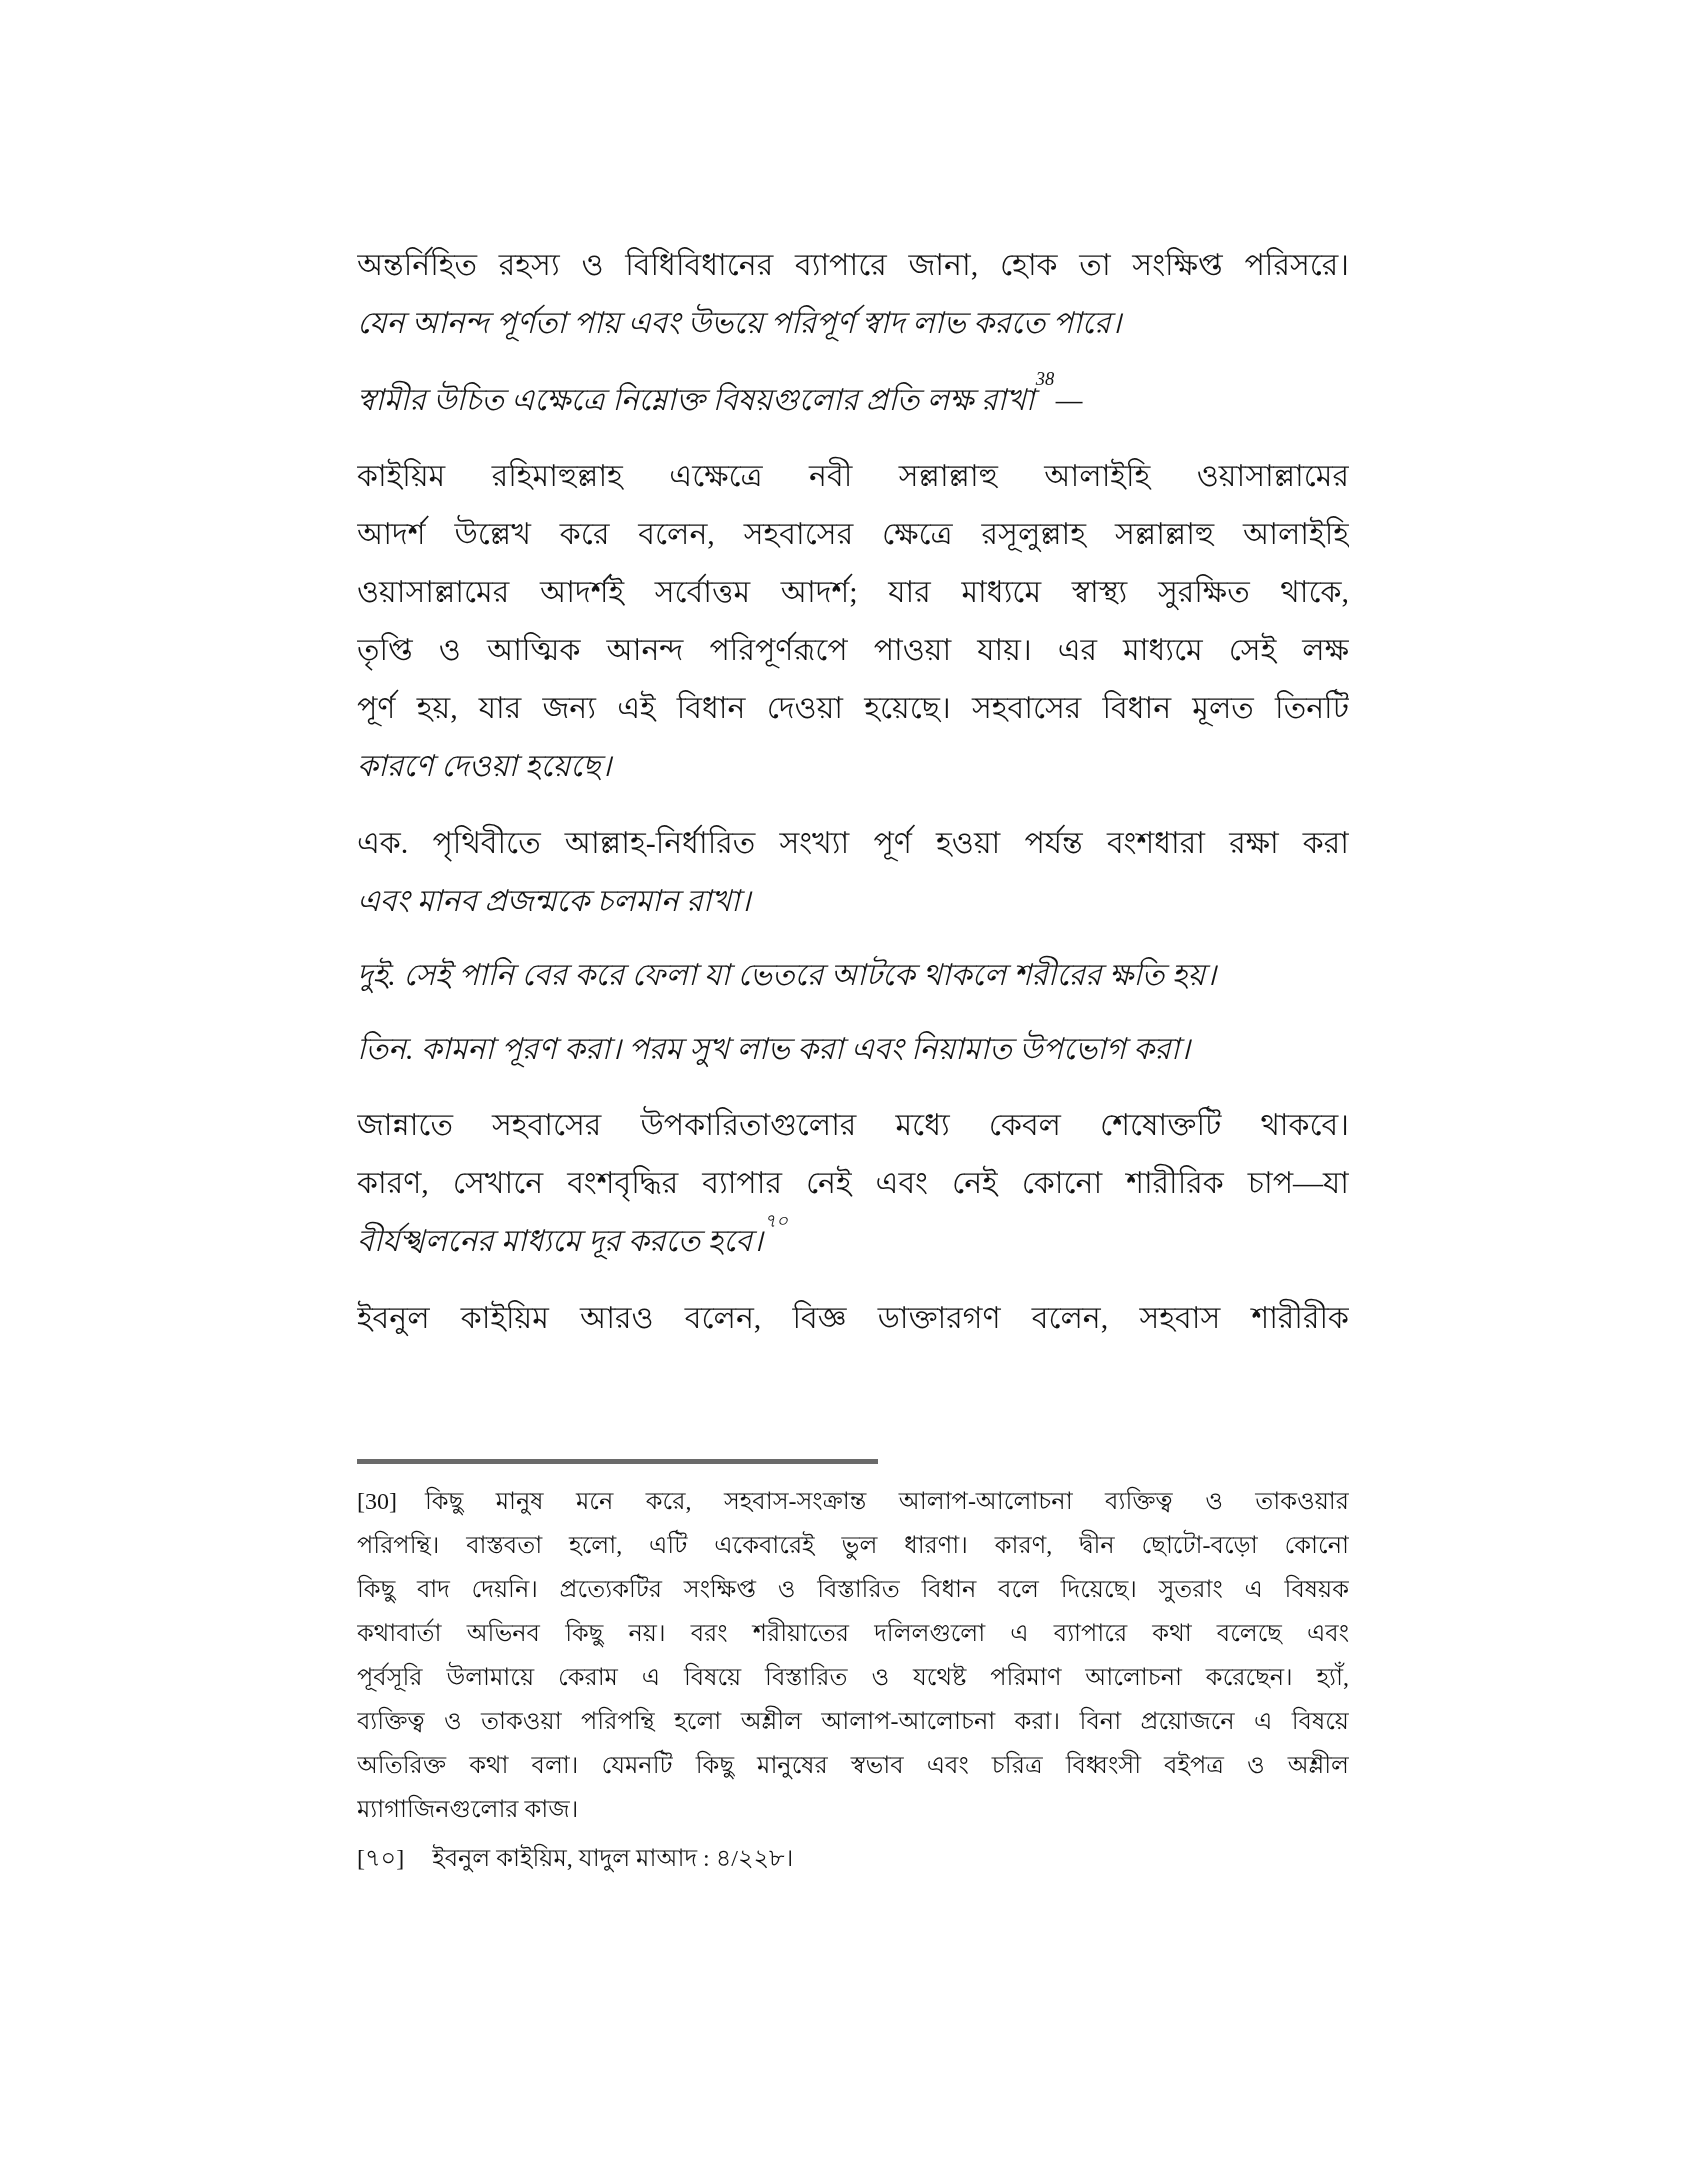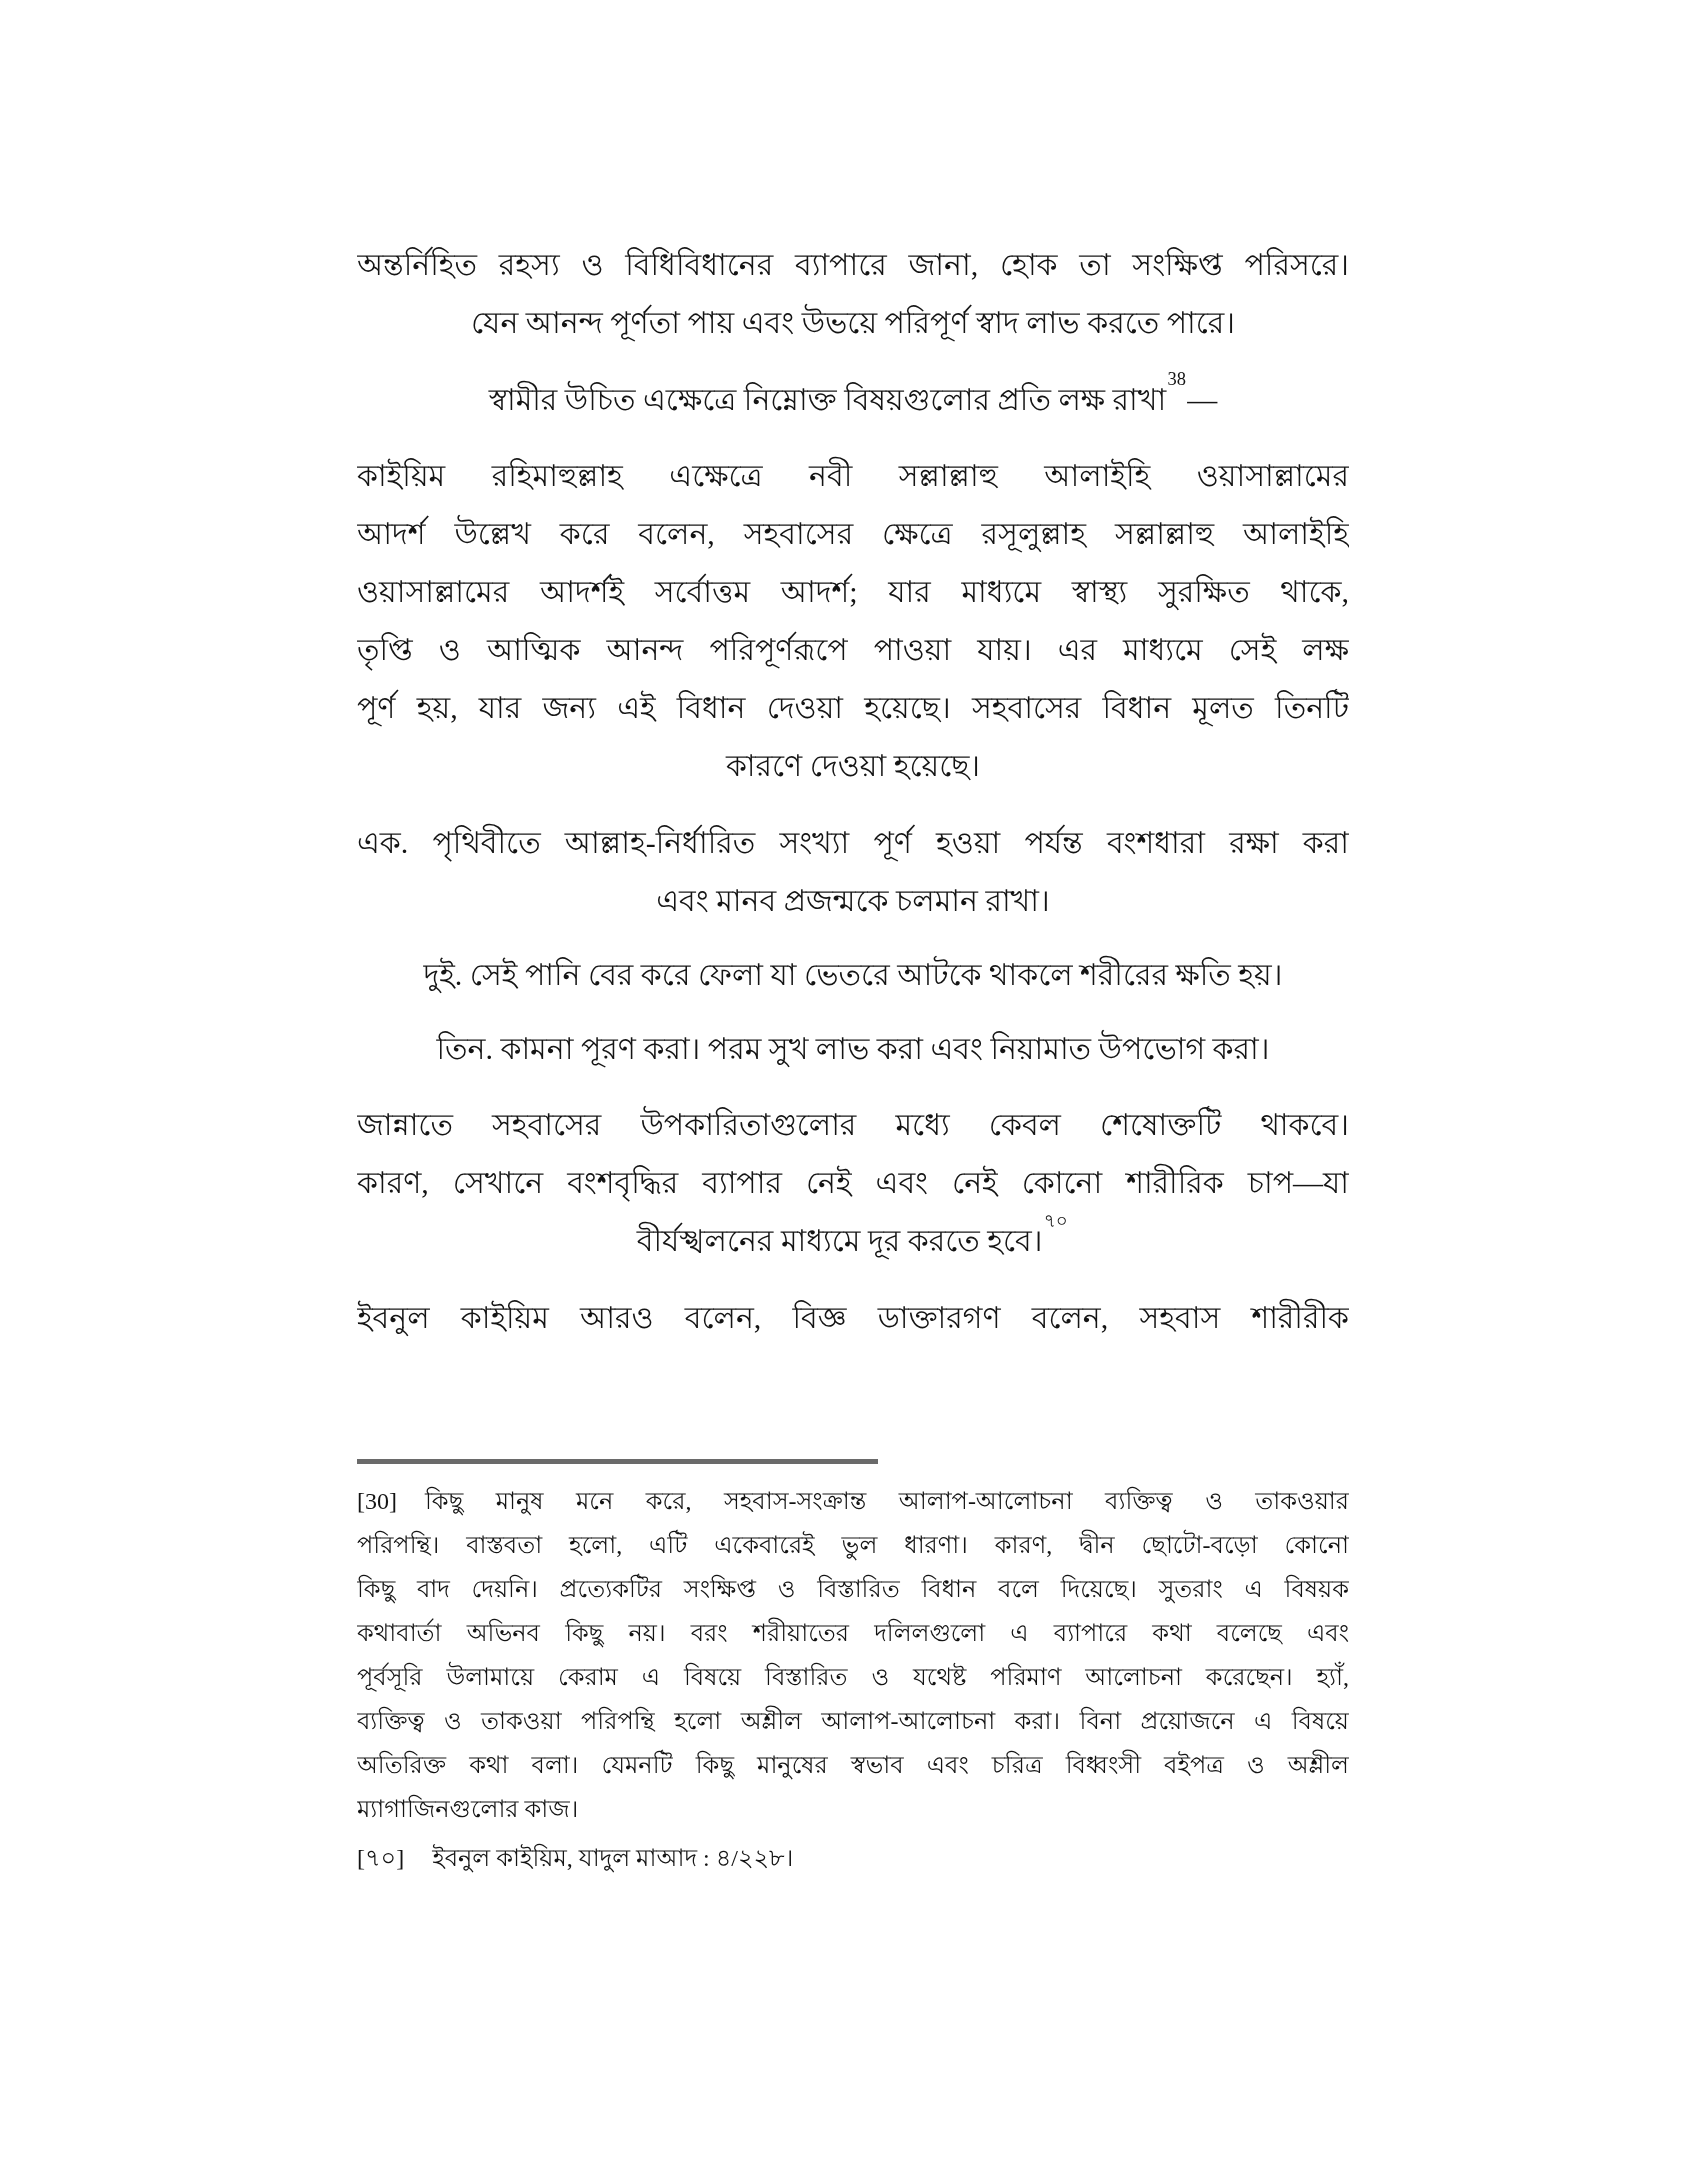--- a/index.html
+++ b/index.html
@@ -6,21 +6,21 @@
   .page{position:relative;width:1687px;height:1896px;background:#ffffff;overflow:hidden;
         font-family:"Liberation Serif","DejaVu Serif",serif;color:#141414;}
 
   
   .content{position:absolute;left:357px;top:236px;width:992px;}
   .para{margin:0 0 18.5px 0;}
   .para.tight{margin-bottom:16px;}
   .para:last-child{margin-bottom:0;}
   .bl{font-size:30px;line-height:58px;height:58px;overflow:hidden;white-space:normal;}
   .bl.full{text-align:justify;text-align-last:justify;}
-  .bl.short{text-align:center;}
+  .bl.short{text-align:left;font-style:italic;}
   sup.fnref{font-size:18.5px;line-height:0;position:relative;top:-13.2px;margin:0 1.3px;}
 
   
   .fnsep{position:absolute;left:357px;top:1459px;width:521px;height:5.3px;background:#6a6a6a;}
   .footnotes{position:absolute;left:357px;top:1479px;width:992px;}
   .fl{font-size:24px;line-height:44px;height:44px;overflow:hidden;}
   .fl.full{text-align:justify;text-align-last:justify;}
   .fl.short{text-align:left;}
   .fnlabel{margin-right:28px;text-align:center;}
   .fn70{margin-top:5.3px;}

